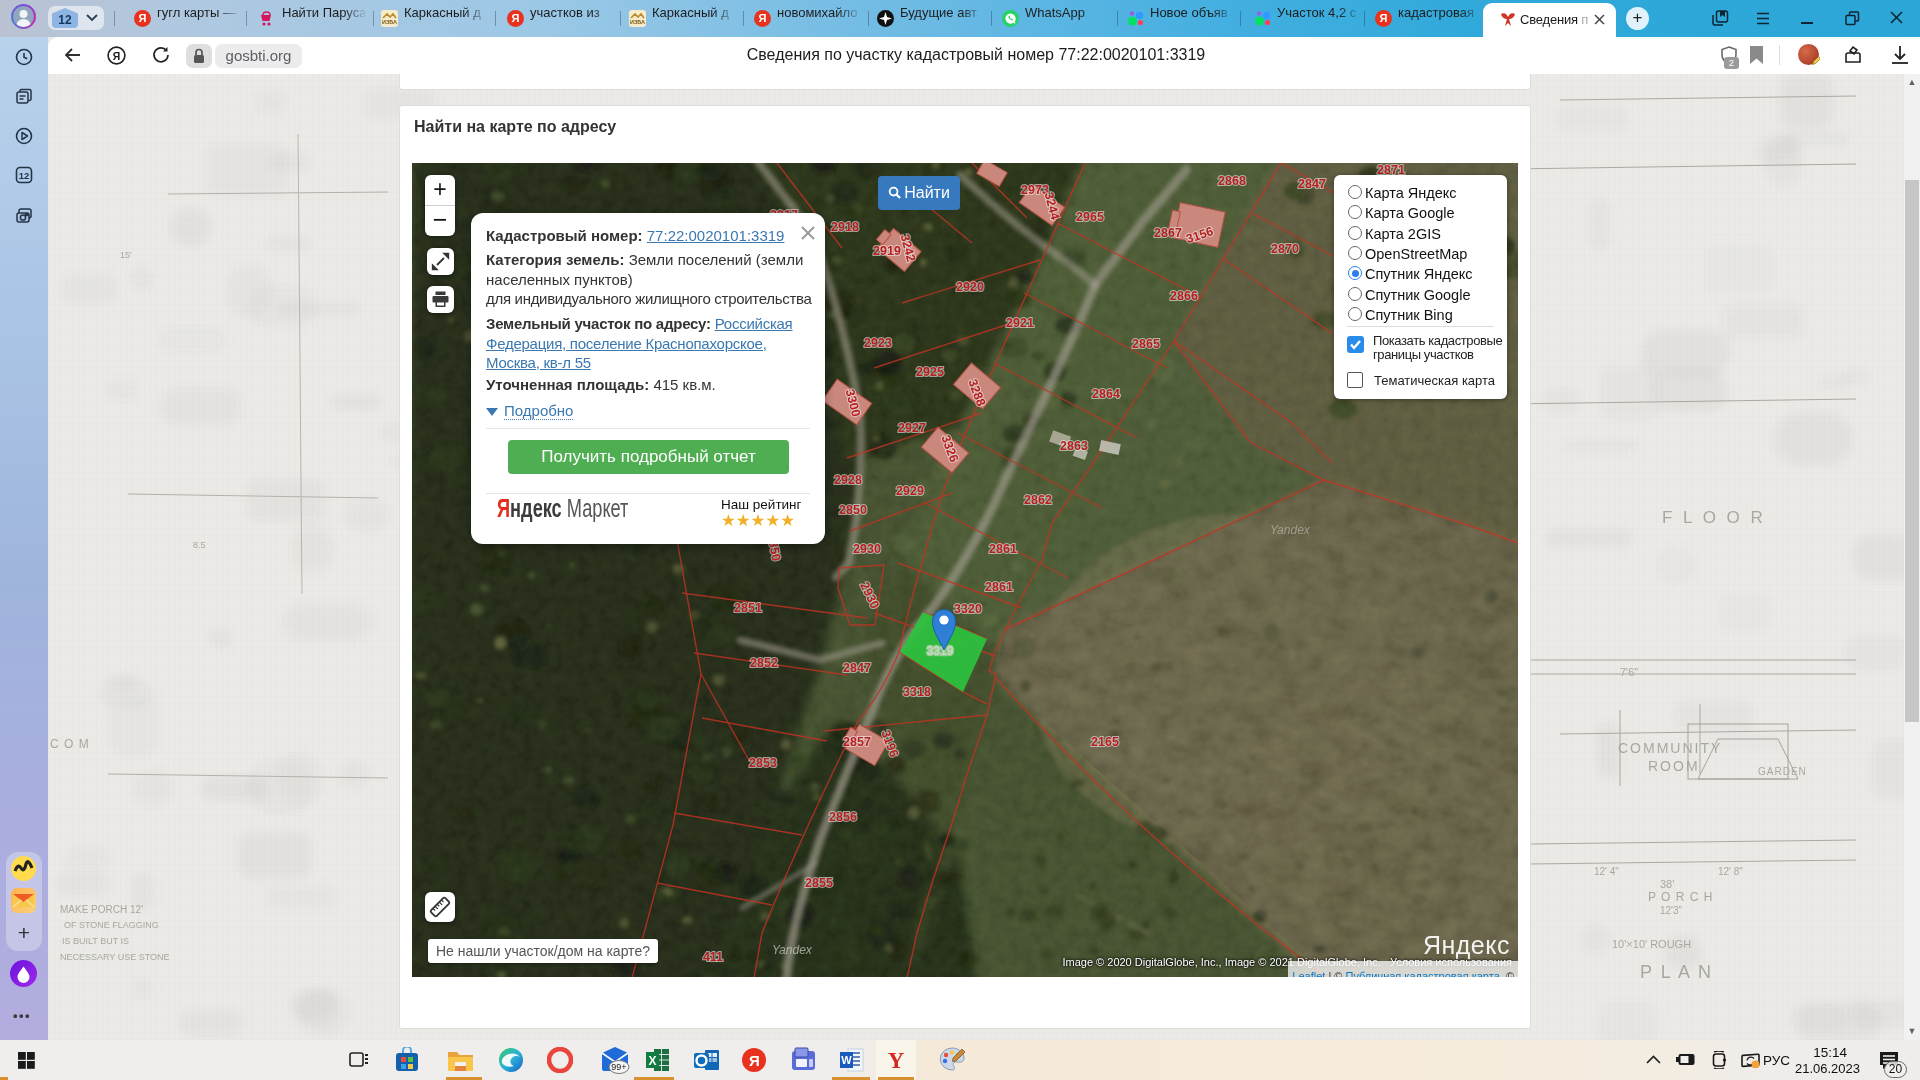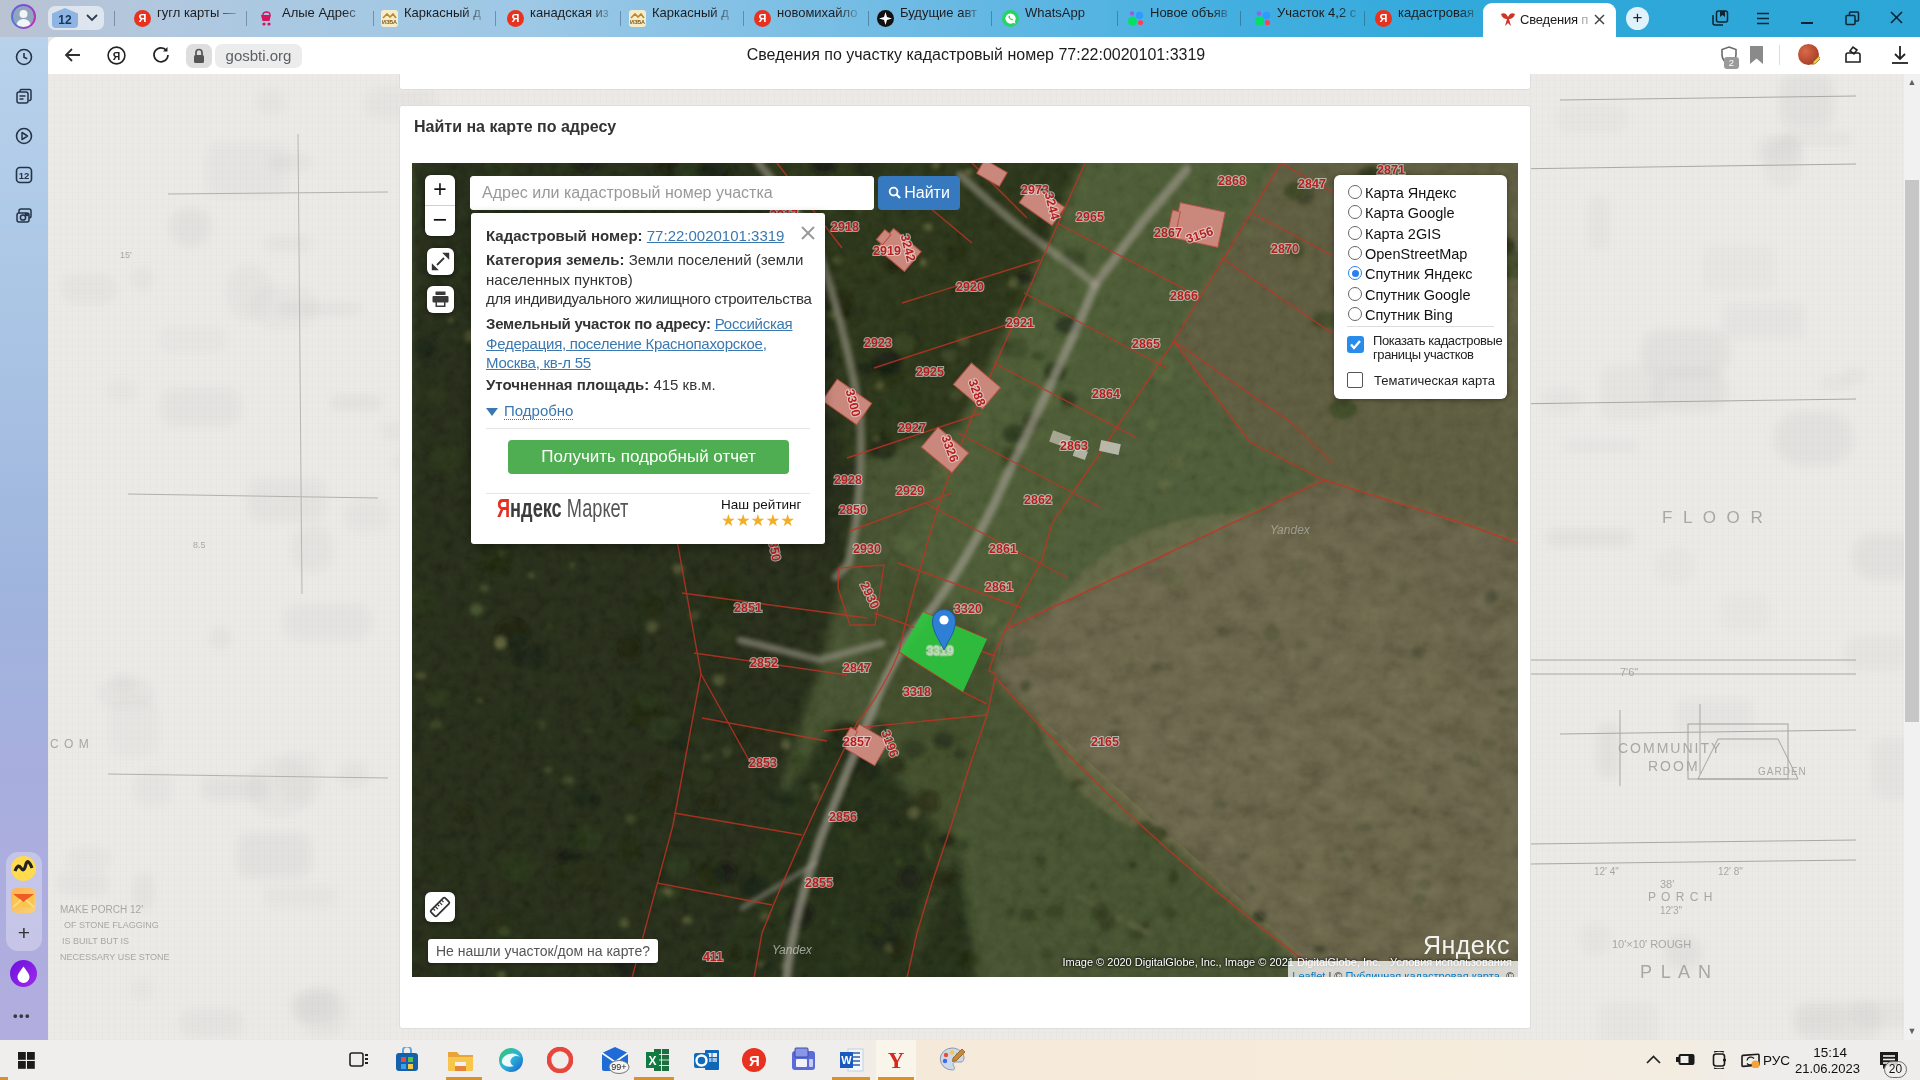--- a/index.html
+++ b/index.html
@@ -28,21 +28,21 @@
 #map{position:absolute;left:364px;top:89px;width:1106px;height:814px;overflow:hidden;background:#4f6238}
 
 #sbar{left:1904px;top:74px;width:16px;height:966px;background:#f1f1f1}
 #sthumb{position:absolute;left:1px;top:106px;width:14px;height:542px;background:#c6c6c6}
 .sarr{position:absolute;left:0;width:16px;height:17px;color:#616161;font-size:9px;text-align:center;line-height:17px}
 
 .mapbtn{position:absolute;background:#fff;border-radius:6px;box-shadow:0 1px 4px rgba(0,0,0,.45)}
 #zoomctl{left:13px;top:12px;width:30px;height:61px}
 #srch{left:58px;top:13px;width:404px;height:34px;background:#fff;border:1px solid #fff;border-radius:3px;font-size:16px;color:#999;line-height:32px;padding-left:11px}
 #findbtn{left:466px;top:13px;width:82px;height:34px;background:#3779be;border-radius:4px;color:#fff;font-size:16px;text-align:center;line-height:34px}
-#popup{left:59px;top:50px;width:354px;height:331px;background:#fff;border-radius:3px;box-shadow:0 2px 10px rgba(0,0,0,.35);font-size:15px;color:#333}
+#popup{left:59px;top:50px;width:354px;height:331px;background:#fff;border-radius:12px;box-shadow:0 2px 10px rgba(0,0,0,.35);font-size:15px;color:#333}
 #popup .ln{position:absolute;left:15px;right:15px;line-height:18.5px}
 #popup a{color:#3b78b0}
 #radiopanel{left:922px;top:12px;width:173px;height:224px;background:#fff;border-radius:6px;box-shadow:0 1px 5px rgba(0,0,0,.4);font-size:14px;color:#222}
 .ro{position:absolute;left:14px;height:14px;width:14px;border:1.4px solid #666;border-radius:50%;background:#fff}
 .rtxt{position:absolute;left:31px;font-size:14.5px;color:#111;white-space:nowrap}
 #greenbtn{position:absolute;left:37px;top:227px;width:281px;height:34px;background:#4fad52;border-radius:4px;color:#fff;font-size:17px;text-align:center;line-height:34px}
 #ruler{left:13px;top:729px;width:30px;height:30px}
 #notfound{left:16px;top:776px;height:24px;background:#fff;border-radius:3px;font-size:14px;color:#555;line-height:24px;padding:0 8px;box-shadow:0 1px 3px rgba(0,0,0,.3)}
 #ymark{right:8px;top:768px;color:rgba(255,255,255,.92);font-size:25px;letter-spacing:.5px}
 #attr{right:6px;top:793px;color:#fff;font-size:11px;text-shadow:0 0 3px #000,0 0 3px #000}
@@ -835,21 +835,20 @@
 <div class="mapbtn" style="left:15px;top:123px;width:27px;height:27px">
   <svg width="27" height="27" viewBox="0 0 27 27">
           <g fill="#3a3a3a">
             <rect x="8.5" y="5.5" width="10" height="3.5"></rect>
             <rect x="5.5" y="10" width="16" height="6.5" rx="1"></rect>
             <rect x="8.5" y="15" width="10" height="6"></rect>
             <rect x="10" y="16.5" width="7" height="3" fill="#fff"></rect>
           </g>
         </svg>
 </div>
-<div class="abs" id="srch">Адрес или кадастровый номер участка</div>
 <div class="abs" id="findbtn"><svg width="13" height="13" viewBox="0 0 14 14" style="margin-right:3px;vertical-align:-1px">
           <circle cx="6" cy="6" r="4.2" fill="none" stroke="#fff" stroke-width="2"></circle>
           <line x1="9.2" y1="9.2" x2="13" y2="13" stroke="#fff" stroke-width="2.4"></line>
         </svg>Найти</div>
 <div class="abs" id="popup">
   <div style="position:absolute;right:9px;top:12px;width:16px;height:16px"><svg width="16" height="16">
             <g stroke="#9a9a9a" stroke-width="2">
               <line x1="2" y1="2" x2="14" y2="14"></line>
               <line x1="14" y1="2" x2="2" y2="14"></line>
             </g>
@@ -939,28 +938,28 @@
 <div class="fav favY" style="left:134px">Я</div>
 <div class="tabtxt fade" style="left:157px;width:88px">гугл карты —</div>
 <div class="fav" style="left:258px;border-radius:0"><svg width="17" height="17">
         <g fill="#d6155f">
           <path d="M3,5 h10 l-1.5,6 h-7 z"></path>
           <circle cx="6" cy="14" r="1.6"></circle>
           <circle cx="11" cy="14" r="1.6"></circle>
           <path d="M5,5 q0,-3 3.5,-3 q3.5,0 3.5,3" fill="none" stroke="#d6155f" stroke-width="1.4"></path>
         </g>
       </svg></div>
-<div class="tabtxt fade" style="left:282px;width:88px">Алые Адрес</div>
+<div class="tabtxt fade" style="left:282px;width:88px">Найти Паруса</div>
 <div class="fav" style="left:381px;border-radius:3px;background:#f7ecca;overflow:hidden"><svg width="17" height="17">
         <path d="M2,8 L6,4 L9,7 L12,4 L15,8" stroke="#b98a2e" stroke-width="1.6" fill="none"></path>
         <text x="8.5" y="14" font-size="5.5" text-anchor="middle" fill="#7a5a1a" font-weight="bold">ИЗБА</text>
       </svg></div>
 <div class="tabtxt fade" style="left:404px;width:88px">Каркасный д</div>
 <div class="fav favY" style="left:507px">Я</div>
-<div class="tabtxt fade" style="left:530px;width:88px">канадская из</div>
+<div class="tabtxt fade" style="left:530px;width:88px">участков из</div>
 <div class="fav" style="left:629px;border-radius:3px;background:#f7ecca;overflow:hidden"><svg width="17" height="17">
         <path d="M2,8 L6,4 L9,7 L12,4 L15,8" stroke="#b98a2e" stroke-width="1.6" fill="none"></path>
         <text x="8.5" y="14" font-size="5.5" text-anchor="middle" fill="#7a5a1a" font-weight="bold">ИЗБА</text>
       </svg></div>
 <div class="tabtxt fade" style="left:652px;width:88px">Каркасный д</div>
 <div class="fav favY" style="left:754px">Я</div>
 <div class="tabtxt fade" style="left:777px;width:88px">новомихайло</div>
 <div class="fav" style="left:877px;background:#111"><svg width="17" height="17">
         <path d="M8.5,2 L10,7 L15,8.5 L10,10 L8.5,15 L7,10 L2,8.5 L7,7 Z" fill="#fff"></path>
       </svg></div>

